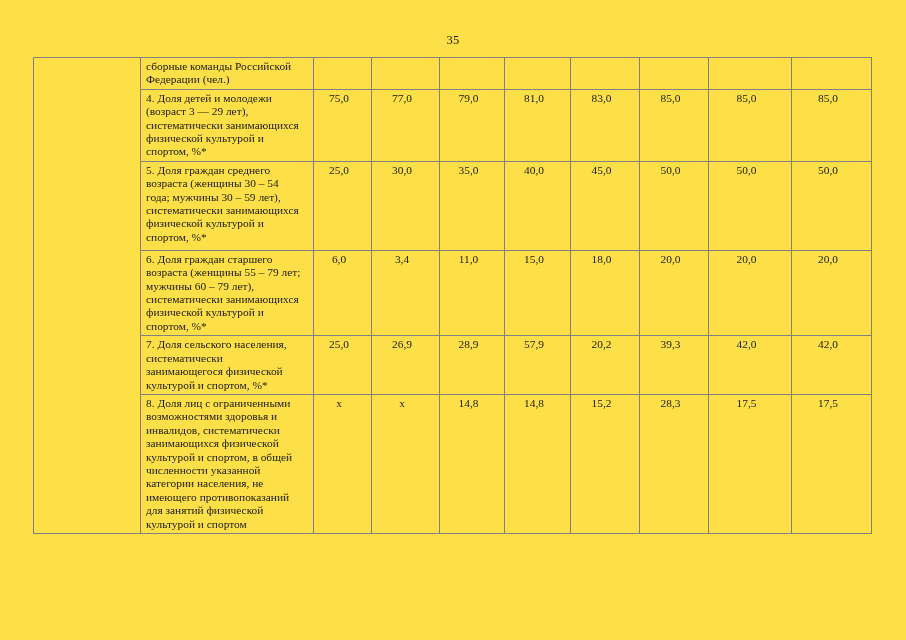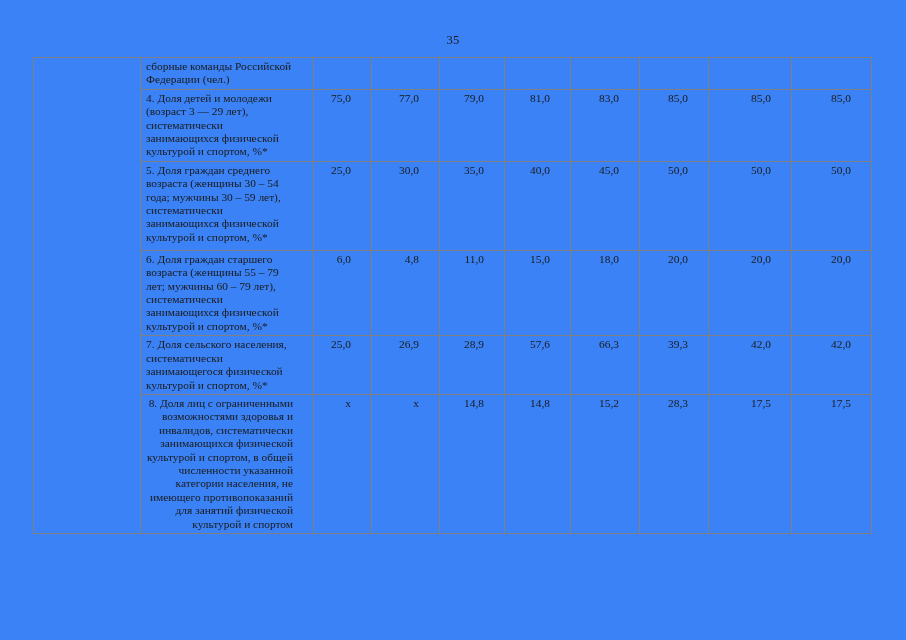--- a/index.html
+++ b/index.html
@@ -12,21 +12,21 @@
     height: 640px;
     font-family: "Liberation Serif", "DejaVu Serif", serif;
     color: #1a1a1a;
     -webkit-font-smoothing: antialiased;
   }
 
   .page {
     position: relative;
     width: 906px;
     height: 640px;
-    background: #3b82f6;
+    background: #fde047;
     box-sizing: border-box;
   }
 
   .page-number {
     position: absolute;
     top: 33px;
     left: 0;
     width: 906px;
     text-align: center;
     font-size: 12.5px;
@@ -43,33 +43,33 @@
 
   table.doc-table {
     border-collapse: collapse;
     table-layout: fixed;
     width: 838px;
   }
 
   table.doc-table td {
     border: 1px solid #808080;
     vertical-align: top;
-    padding: 2px 20px 2px 5px;
+    padding: 2px 12px 2px 5px;
     font-size: 11.4px;
     line-height: 13.4px;
     box-sizing: border-box;
     overflow: hidden;
   }
 
   td.c-label {
     text-align: left;
   }
 
   td.c-num {
-    text-align: right;
+    text-align: center;
     padding-top: 2px;
   }
 
   
   col.w-lead  { width: 107px; }
   col.w-name  { width: 173px; }
   col.w-val   { width: 58px; }
   col.w-val2  { width: 68px; }
   col.w-val3  { width: 65px; }
   col.w-val4  { width: 66px; }
@@ -135,43 +135,43 @@
           <td class="c-num">40,0</td>
           <td class="c-num">45,0</td>
           <td class="c-num">50,0</td>
           <td class="c-num">50,0</td>
           <td class="c-num">50,0</td>
         </tr>
 
         <tr>
           <td class="c-label" style="height:81px;margin-left:18px;">6. Доля граждан старшего возраста (женщины 55 – 79 лет; мужчины 60 – 79 лет), систематически занимающихся физической культурой и спортом, %*</td>
           <td class="c-num">6,0</td>
-          <td class="c-num">4,8</td>
+          <td class="c-num">3,4</td>
           <td class="c-num">11,0</td>
           <td class="c-num">15,0</td>
           <td class="c-num">18,0</td>
           <td class="c-num">20,0</td>
           <td class="c-num">20,0</td>
           <td class="c-num">20,0</td>
         </tr>
 
         <tr>
           <td class="c-label" style="height:55px;margin-left:12px;">7. Доля сельского населения, систематически занимающегося физической культурой и спортом, %*</td>
           <td class="c-num">25,0</td>
           <td class="c-num">26,9</td>
           <td class="c-num">28,9</td>
-          <td class="c-num">57,6</td>
-          <td class="c-num">66,3</td>
+          <td class="c-num">57,9</td>
+          <td class="c-num">20,2</td>
           <td class="c-num">39,3</td>
           <td class="c-num">42,0</td>
           <td class="c-num">42,0</td>
         </tr>
 
         <tr>
-          <td class="c-label" style="height:139px;text-align:right;">8. Доля лиц с ограниченными возможностями здоровья и инвалидов, систематически занимающихся физической культурой и спортом, в общей численности указанной категории населения, не имеющего противопоказаний для занятий физической культурой и спортом</td>
+          <td class="c-label" style="height:139px;">8. Доля лиц с ограниченными возможностями здоровья и инвалидов, систематически занимающихся физической культурой и спортом, в общей численности указанной категории населения, не имеющего противопоказаний для занятий физической культурой и спортом</td>
           <td class="c-num">x</td>
           <td class="c-num">x</td>
           <td class="c-num">14,8</td>
           <td class="c-num">14,8</td>
           <td class="c-num">15,2</td>
           <td class="c-num">28,3</td>
           <td class="c-num">17,5</td>
           <td class="c-num">17,5</td>
         </tr>
 

